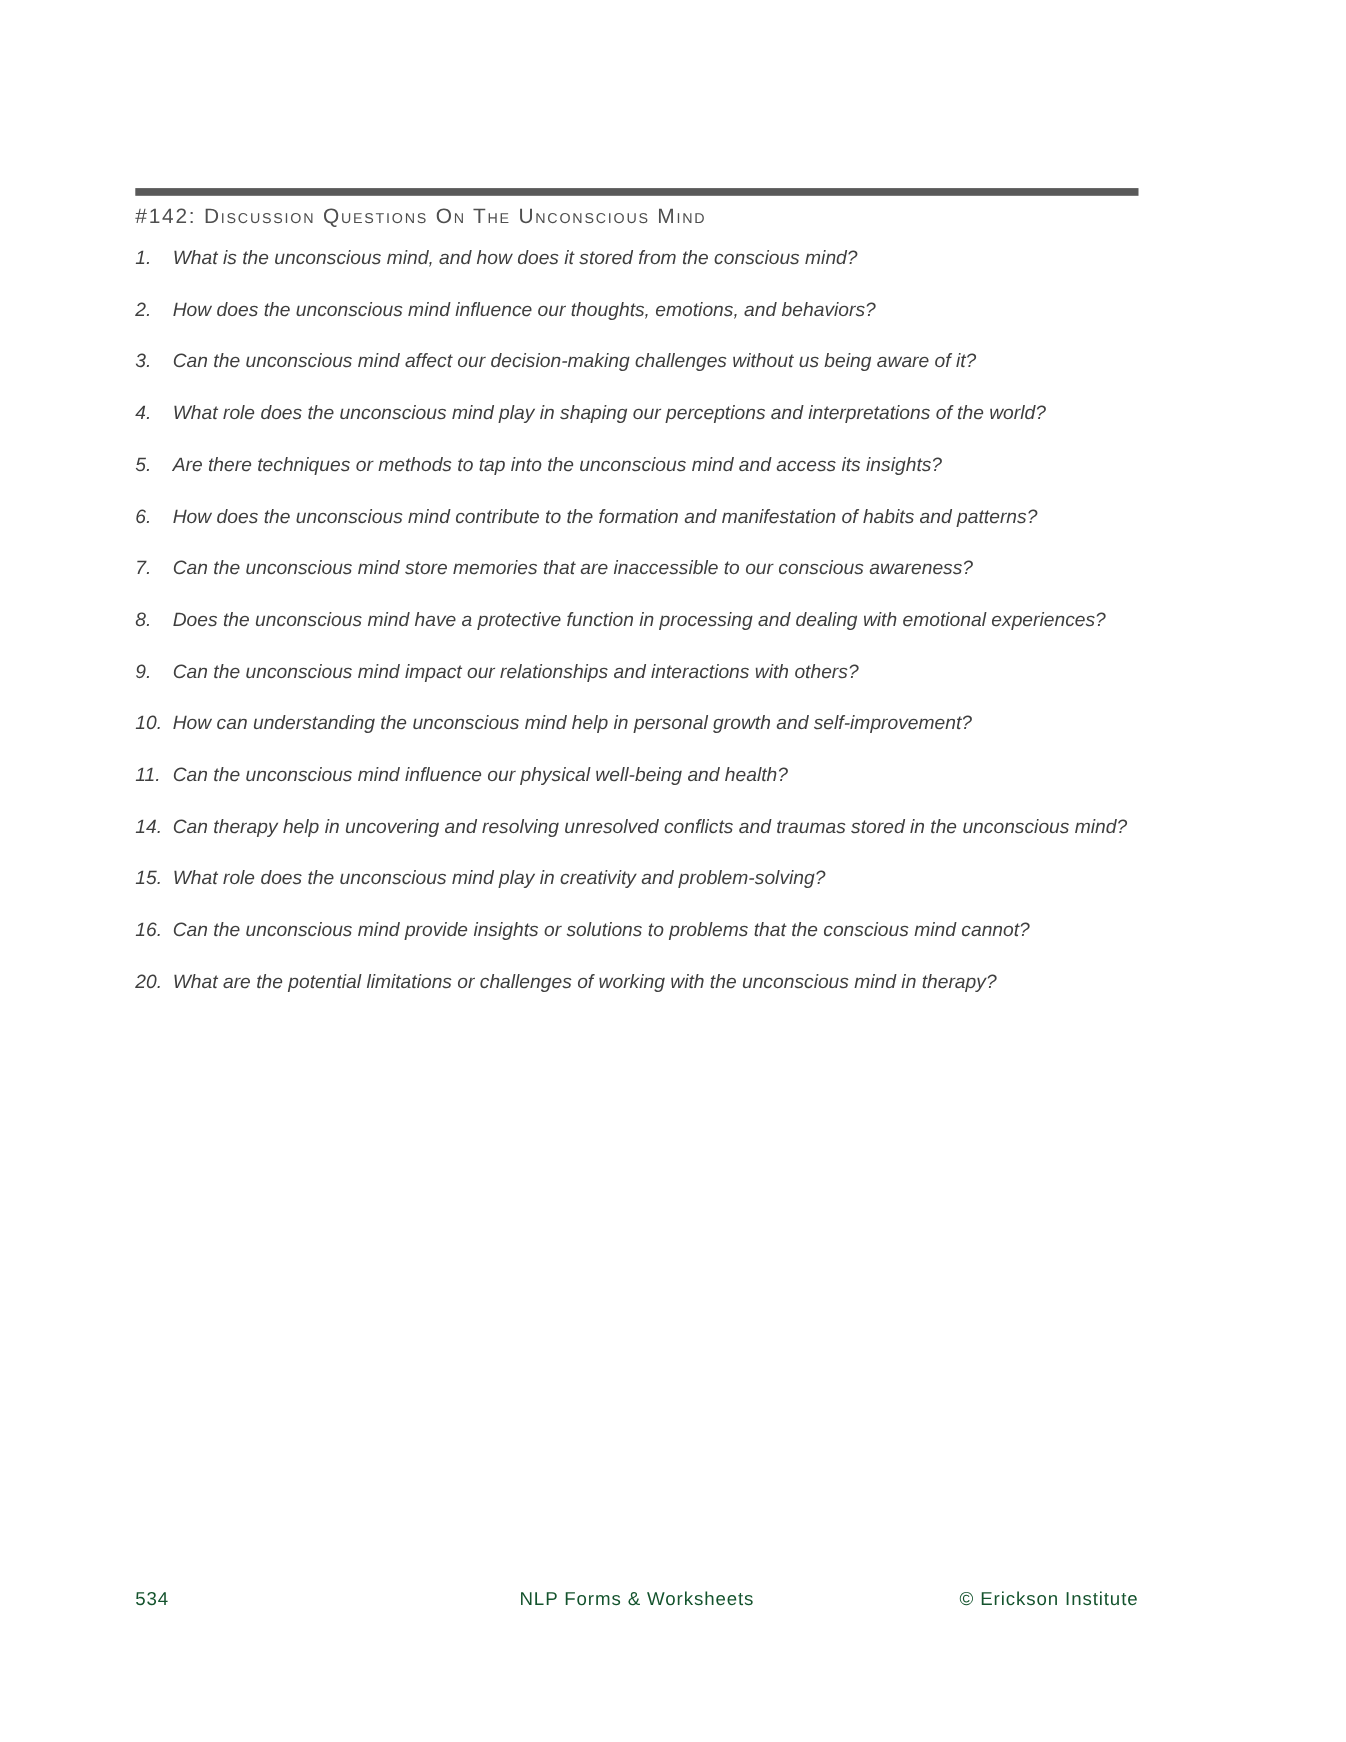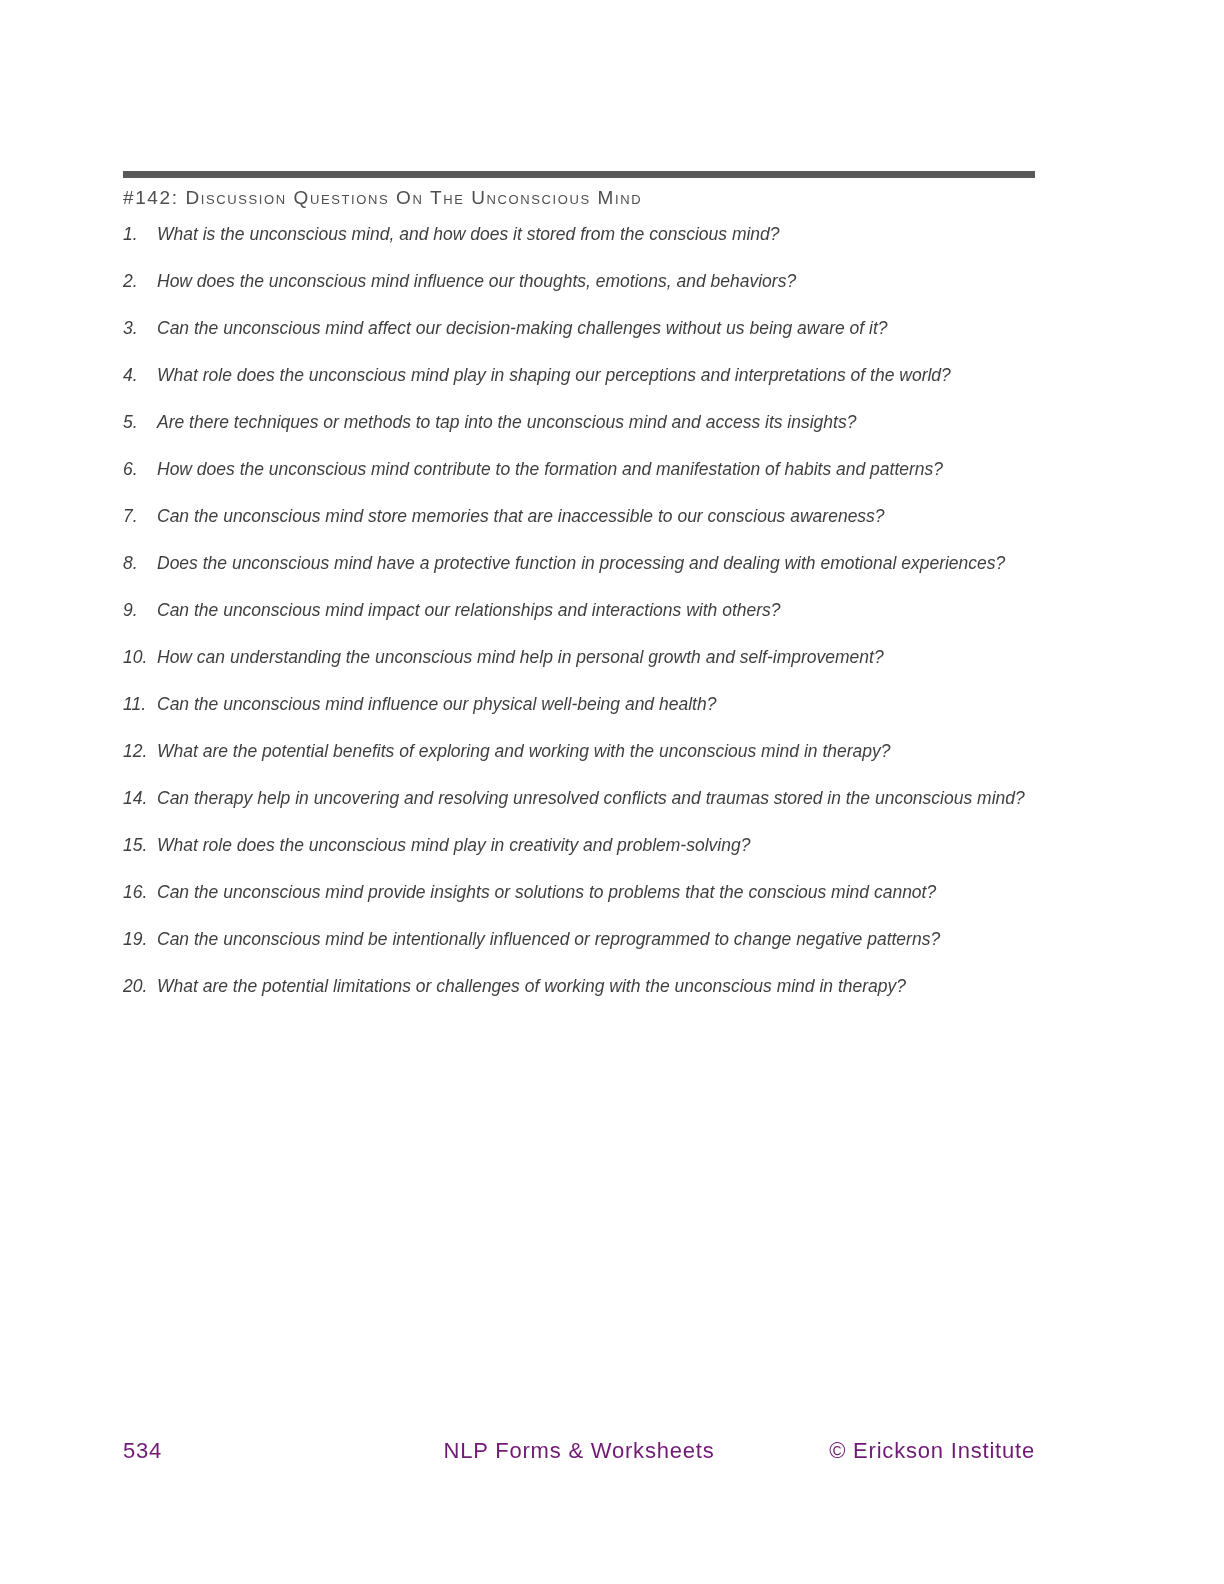--- a/index.html
+++ b/index.html
@@ -50,23 +50,23 @@
     position: absolute;
     left: 0;
     top: 0;
     text-align: left;
   }
   .footer {
     margin-top: auto;
     display: grid;
     grid-template-columns: 1fr auto 1fr;
     align-items: baseline;
-    font-size: 22px;
+    font-size: 17px;
     letter-spacing: 0.8px;
-    color: #701a75;
+    color: #14532d;
     font-style: normal;
   }
   .footer .f-left  { justify-self: start; }
   .footer .f-mid   { justify-self: center; }
   .footer .f-right { justify-self: end; }
 </style>
 </head>
 <body>
 
 <div class="page">
@@ -114,38 +114,30 @@
     </li>
     <li class="question">
       <span class="num">10.</span>
       <span class="txt">How can understanding the unconscious mind help in personal growth and self-improvement?</span>
     </li>
     <li class="question">
       <span class="num">11.</span>
       <span class="txt">Can the unconscious mind influence our physical well-being and health?</span>
     </li>
     <li class="question">
-      <span class="num">12.</span>
-      <span class="txt">What are the potential benefits of exploring and working with the unconscious mind in therapy?</span>
-    </li>
-    <li class="question">
       <span class="num">14.</span>
       <span class="txt">Can therapy help in uncovering and resolving unresolved conflicts and traumas stored in the unconscious mind?</span>
     </li>
     <li class="question">
       <span class="num">15.</span>
       <span class="txt">What role does the unconscious mind play in creativity and problem-solving?</span>
     </li>
     <li class="question">
       <span class="num">16.</span>
       <span class="txt">Can the unconscious mind provide insights or solutions to problems that the conscious mind cannot?</span>
-    </li>
-    <li class="question">
-      <span class="num">19.</span>
-      <span class="txt">Can the unconscious mind be intentionally influenced or reprogrammed to change negative patterns?</span>
     </li>
     <li class="question">
       <span class="num">20.</span>
       <span class="txt">What are the potential limitations or challenges of working with the unconscious mind in therapy?</span>
     </li>
   </ol>
 
   <div class="footer">
     <span class="f-left">534</span>
     <span class="f-mid">NLP Forms &amp; Worksheets</span>

